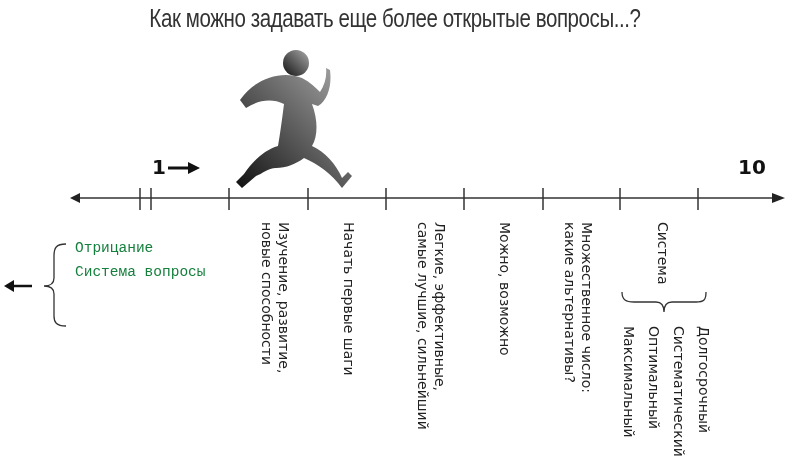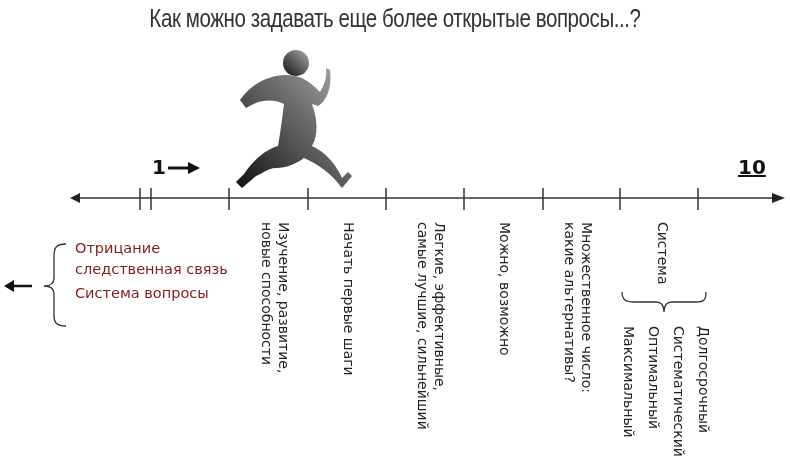--- a/index.html
+++ b/index.html
@@ -5,21 +5,21 @@
   html, body { margin:0; padding:0; background:#ffffff; }
   body { width:790px; height:475px; position:relative; overflow:hidden;
          font-family:"DejaVu Sans", sans-serif; color:#222; }
   .title { position:absolute; left:0; width:790px; top:4px; text-align:center;
            font-family:"Liberation Sans", sans-serif; font-size:25px; letter-spacing:-0.5px;
            transform:scaleX(0.82); transform-origin:center; color:#333; }
   svg.axis { position:absolute; left:0; top:0; }
   .num { position:absolute; font-family:"DejaVu Sans", sans-serif; font-weight:bold; font-size:20px; color:#111; }
   .vlabel { position:absolute; writing-mode:vertical-rl; font-size:14px; line-height:17px; color:#222;
             white-space:nowrap; font-family:"DejaVu Sans", sans-serif; }
-  .left-list { position:absolute; left:75px; top:236px; font-size:14.5px; line-height:24px; color:#7f1d1d; }
+  .left-list { position:absolute; left:75px; top:236px; font-size:14.5px; line-height:24px; color:#15803d;font-family:Liberation Mono, monospace; }
   .left-list div { white-space:nowrap; }
   .left-list .cont { margin-top:-3px; }
 </style>
 </head>
 <body>
 
 <div class="title">Как можно задавать еще более открытые вопросы...?</div>
 
 <svg class="axis" width="790" height="475" viewBox="0 0 790 475">
   <defs>
@@ -58,25 +58,24 @@
   <g>
     <line x1="8" y1="286" x2="32" y2="286" stroke="#111" stroke-width="2.5"></line>
     <polygon points="4,286 14,280 14,292" fill="#111"></polygon>
   </g>
   <path d="M66 244 C56 244 54 248 54 256 L54 278 C54 284 50 286 44 286 C50 286 54 288 54 294 L54 316 C54 322 56 326 66 326" fill="none" stroke="#333" stroke-width="1.3"></path>
 
   <path d="M622 292 C622 300 626 302 634 302 L656 302 C662 302 664 306 664 312 C664 306 666 302 672 302 L696 302 C704 302 706 300 706 292" fill="none" stroke="#333" stroke-width="1.3"></path>
 </svg>
 
 <div class="num" style="left:152px; top:155px;">1</div>
-<div class="num" style="left:738px; top:155px;text-decoration:underline;">10</div>
+<div class="num" style="left:738px; top:155px;">10</div>
 
 <div class="left-list">
   <div>Отрицание</div>
-  <div class="cont">следственная связь</div>
   <div>Система вопросы</div>
 </div>
 
 <div class="vlabel" style="left:258px; top:222px;">
   <span>Изучение, развитие,</span><br>
   <span>новые способности</span>
 </div>
 <div class="vlabel" style="left:340px; top:222px;">
   <span>Начать первые шаги</span>
 </div>

